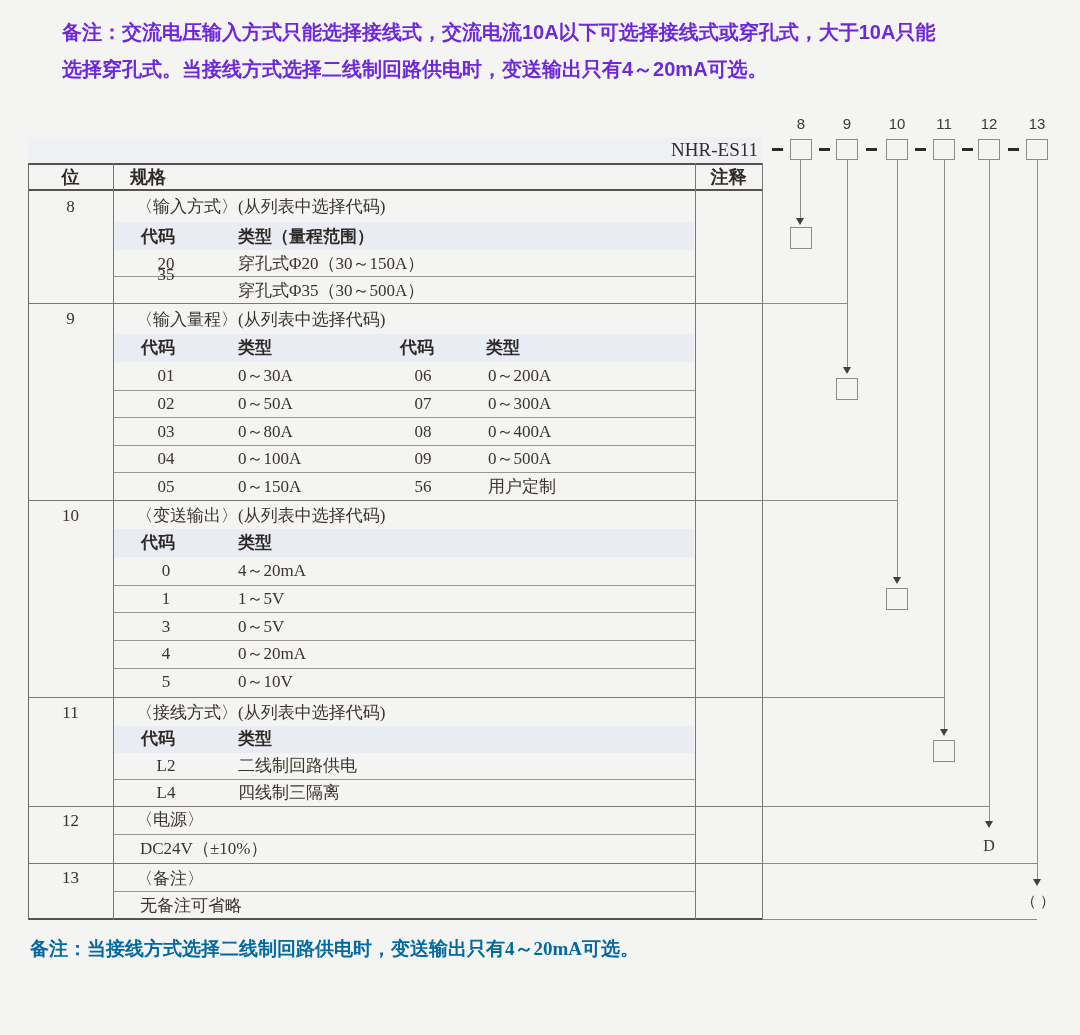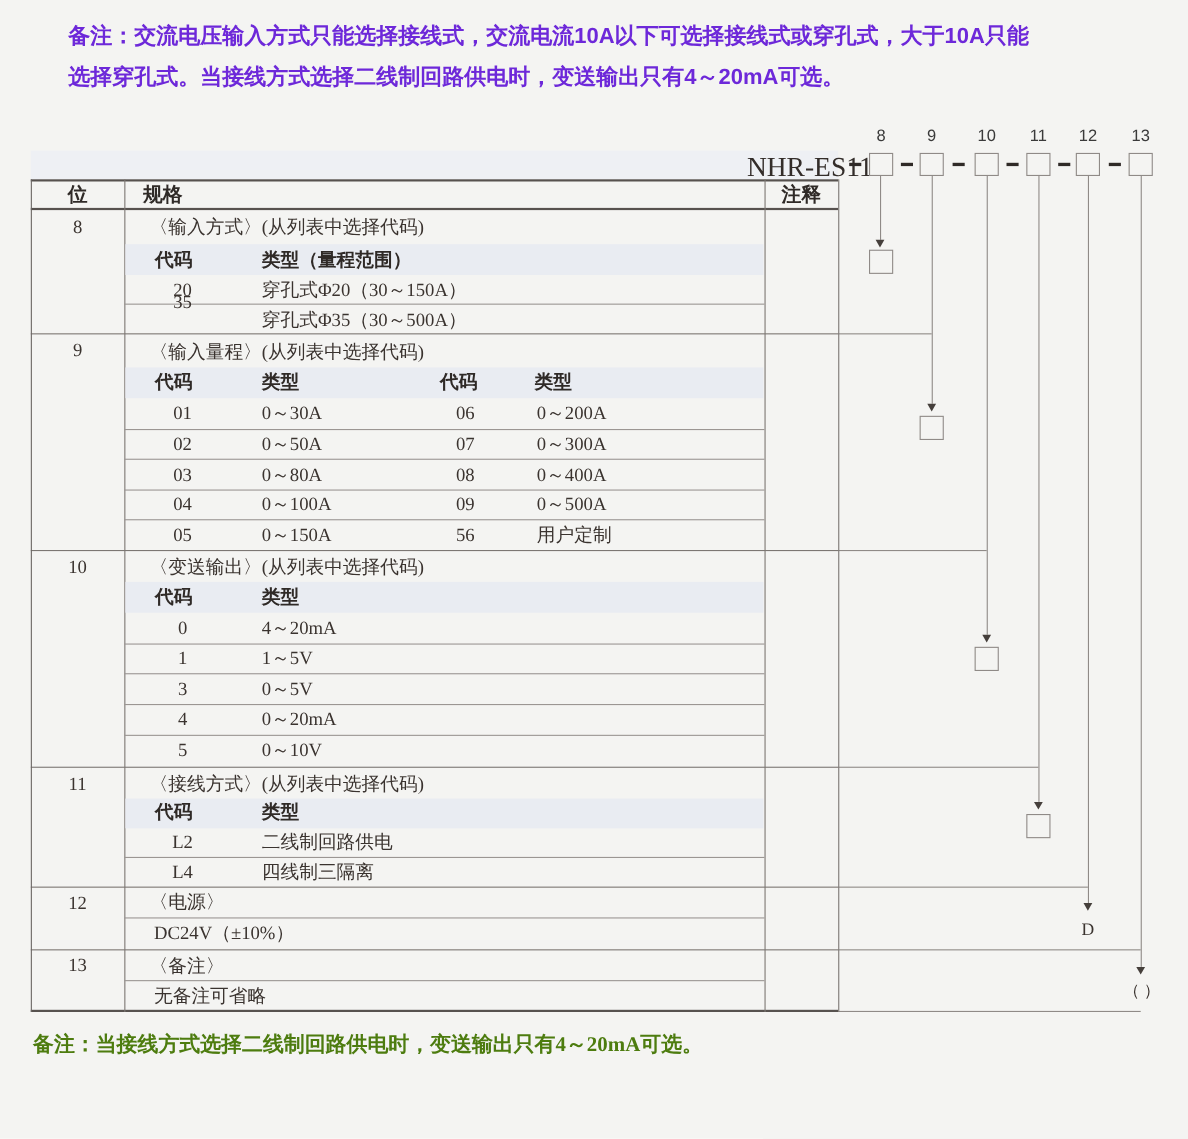--- a/index.html
+++ b/index.html
@@ -21,24 +21,24 @@
   
   .t{position:absolute;font-size:17px;line-height:22px;white-space:nowrap;}
   .c{text-align:center;}
   .b{font-family:"Liberation Sans", sans-serif;font-weight:bold;color:#2f2a27;}
   .spec{font-size:17px;}
   .num{position:absolute;width:30px;text-align:center;font-family:"Liberation Sans", sans-serif;
        font-size:15px;color:#3a3a3a;line-height:18px;}
   .band{position:absolute;left:28px;top:137px;width:734px;height:26px;background:#eef0f4;}
   .subband{position:absolute;left:114px;width:580px;background:#e9ecf2;}
   .title{position:absolute;left:31px;top:139px;font-size:19px;font-weight:bold;color:#332d2a;white-space:nowrap;}
-  .model{position:absolute;left:668px;top:139px;width:90px;text-align:right;font-size:25px;color:#332d2a;white-space:nowrap;margin-left:11px;}
+  .model{position:absolute;left:668px;top:139px;width:90px;text-align:right;font-size:19px;color:#332d2a;white-space:nowrap;}
   .note-top{position:absolute;left:62px;font-family:"Liberation Sans", sans-serif;
             font-weight:bold;font-size:20px;color:#6d28d9;white-space:nowrap;}
-  .note-bottom{position:absolute;left:30px;top:936px;font-size:19px;font-weight:600;color:#4d7c0f;white-space:nowrap;}
+  .note-bottom{position:absolute;left:30px;top:936px;font-size:19px;font-weight:600;color:#0369a1;white-space:nowrap;}
 </style>
 </head>
 <body>
 
 <div class="page">
 
   <div class="note-top" style="top:19px;">备注：交流电压输入方式只能选择接线式，交流电流10A以下可选择接线式或穿孔式，大于10A只能</div>
   <div class="note-top" style="top:56px;">选择穿孔式。当接线方式选择二线制回路供电时，变送输出只有4～20mA可选。</div>
 
   <div class="band"></div>

